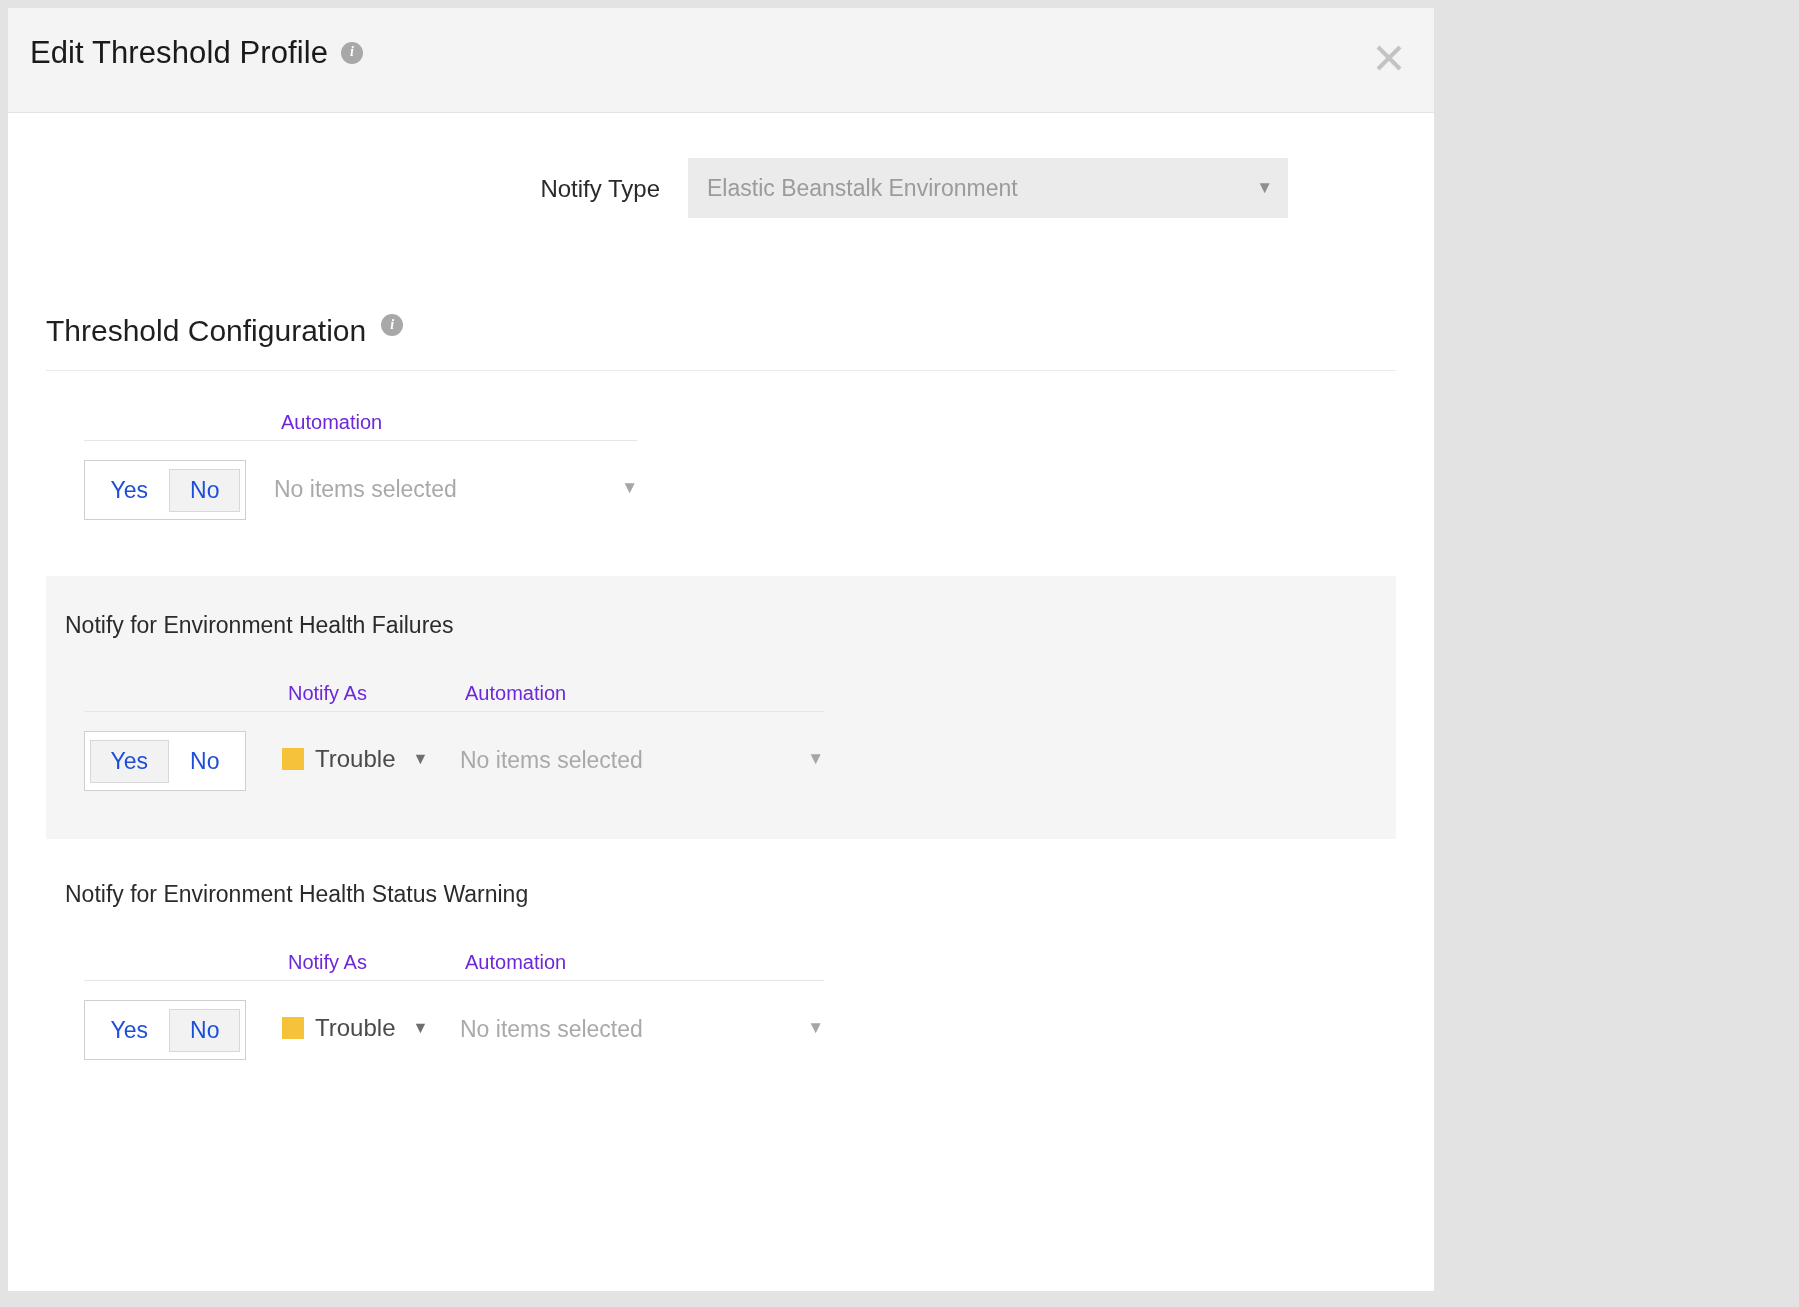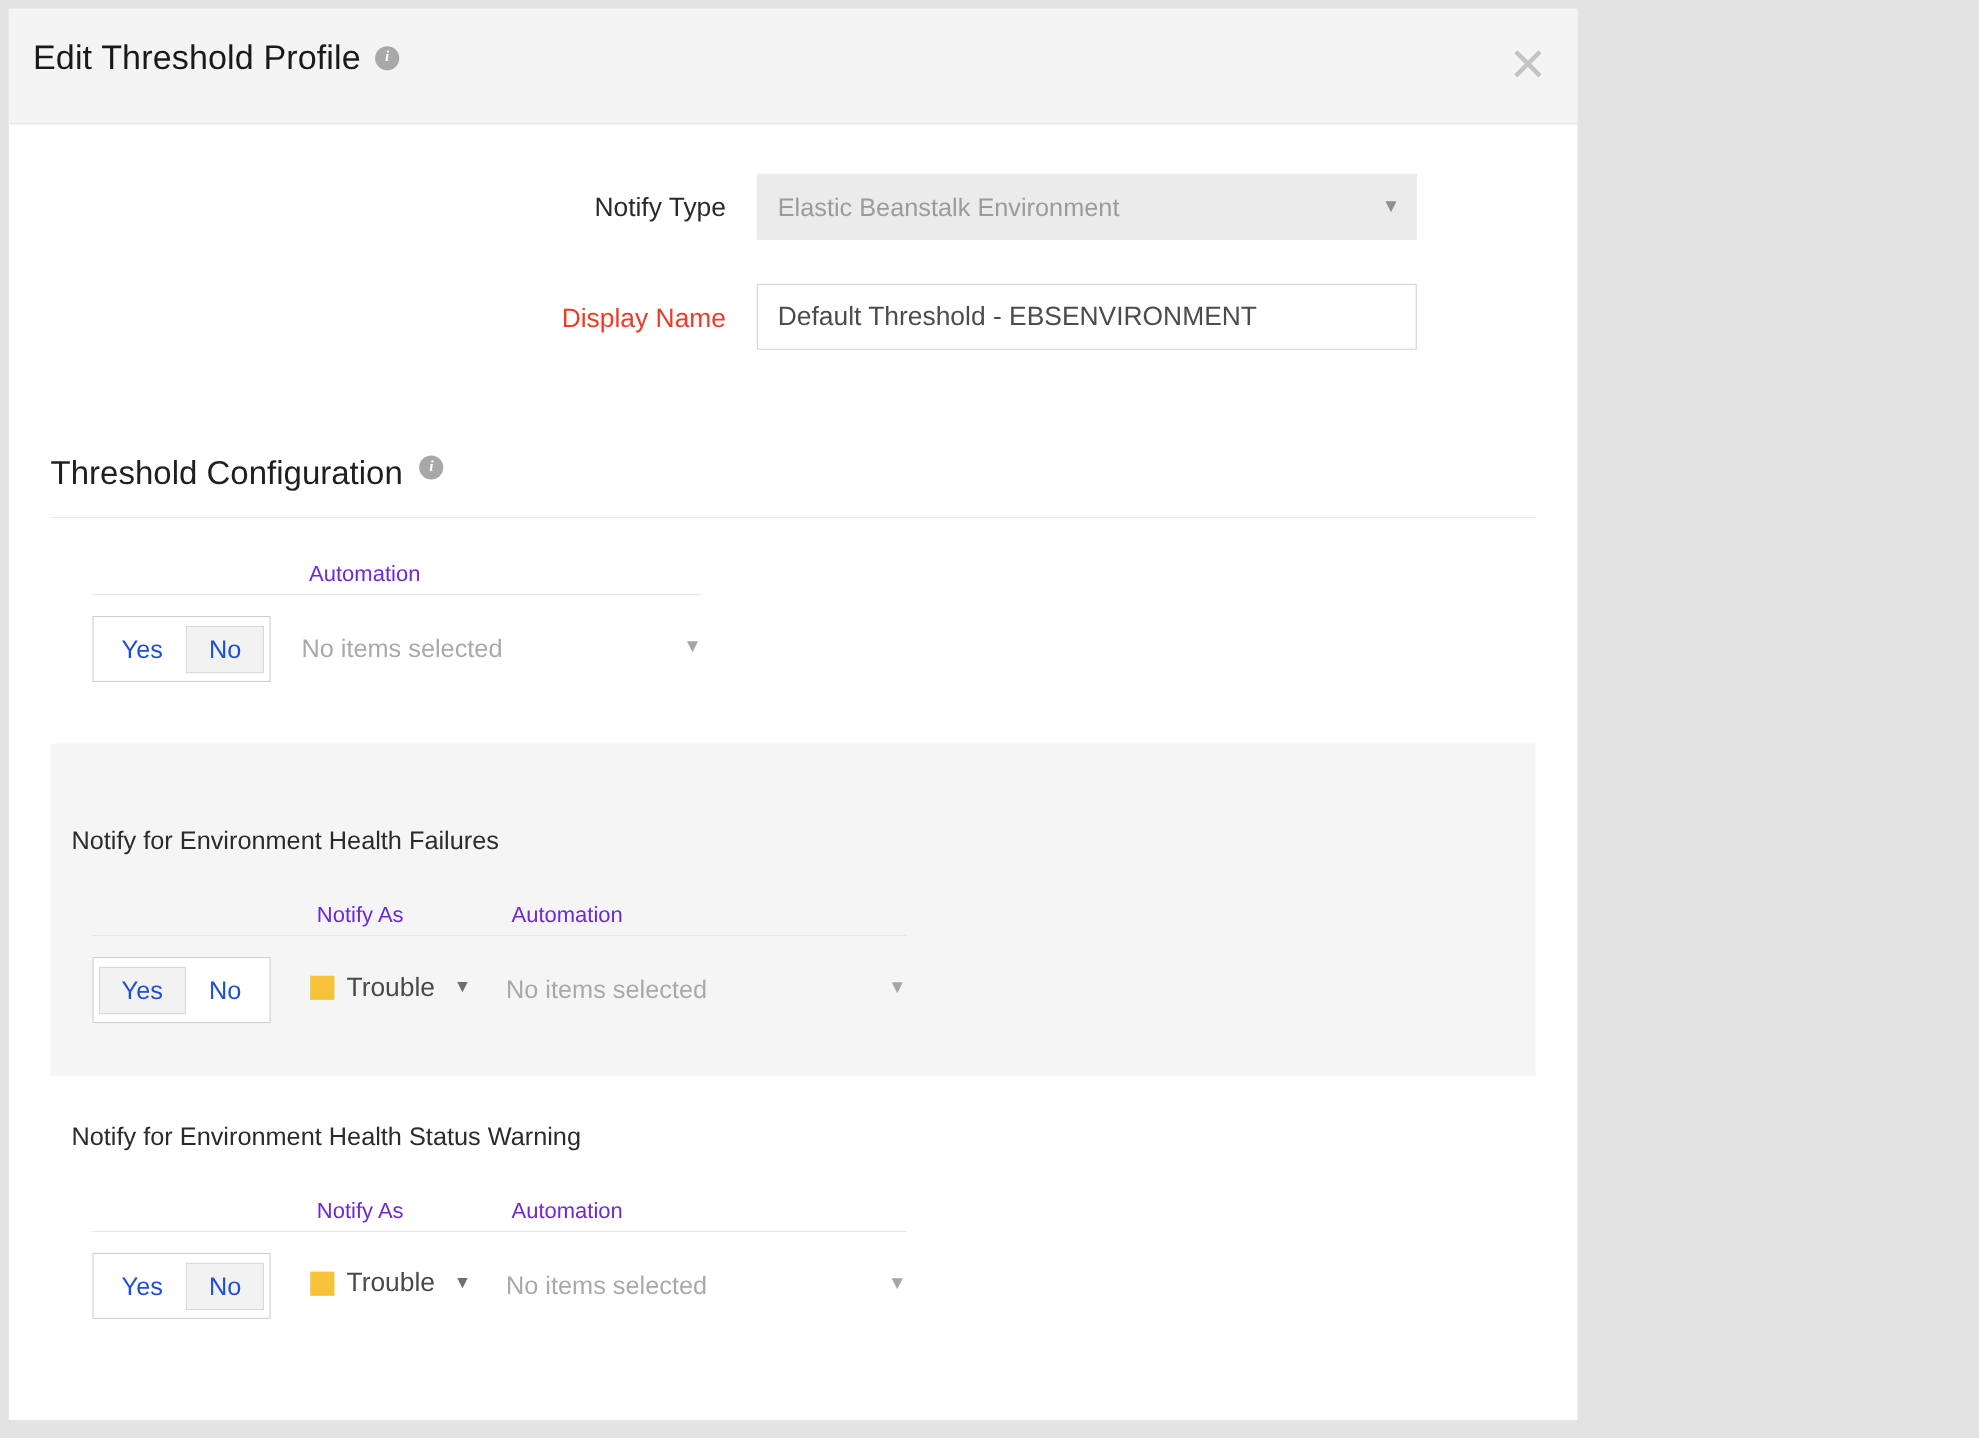--- a/index.html
+++ b/index.html
@@ -179,21 +179,20 @@
   }
 
   
   .cfg-block { position: relative; }
   .cfg-block.shaded { background: #f5f5f5; }
 
   .cfg-title {
     font-size: 23px;
     color: #2b2b2b;
     padding-left: 57px;
-    margin-top: 39px;
   }
 
   .cfg-headers {
     position: relative;
     margin-left: 76px;
     box-sizing: border-box;
     border-bottom: 1px solid #e6e6e6;
     height: 41px;
   }
   .cfg-headers .hdr {
@@ -302,26 +301,20 @@
     <div class="dlg-body">
 
       <div class="form-row row-monitor">
         <div class="form-label">Notify Type</div>
         <div class="select-disabled">
           <span>Elastic Beanstalk Environment</span>
           <span class="caret">▼</span>
         </div>
       </div>
 
-      <div class="form-row row-display">
-        <div class="form-label required">Display Name</div>
-        <div class="text-input">
-          <span>Default Threshold - EBSENVIRONMENT</span>
-        </div>
-      </div>
 
       <div class="section-head">
         <div class="section-head-title">Threshold Configuration</div>
         <span class="info-icon">i</span>
       </div>
       <div class="section-rule"></div>
 
 
       <div class="cfg-block" style="margin-top:29px;padding-bottom:4px;">
         <div class="cfg-headers" style="width:553px;">

